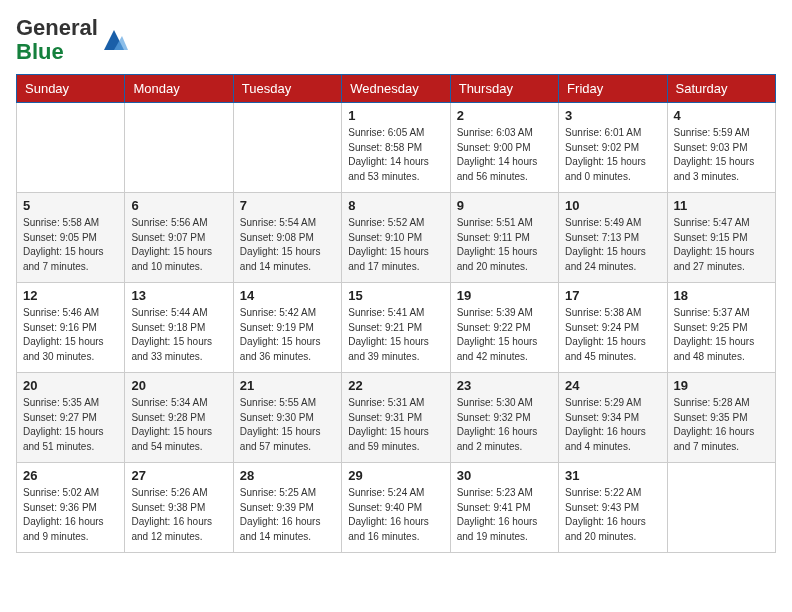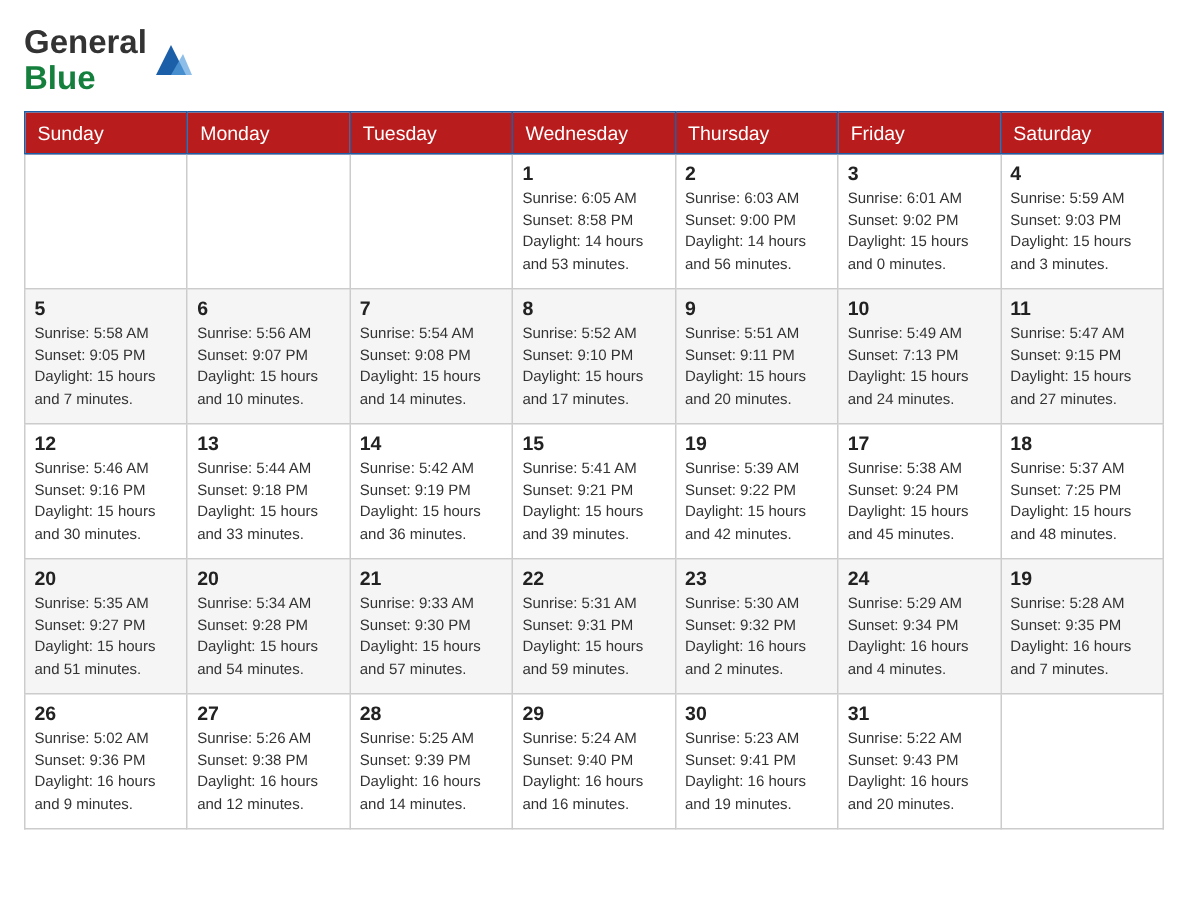--- a/index.html
+++ b/index.html
@@ -194,35 +194,35 @@
         <td>
           <span class="day-number">19</span>
           <div class="day-info"><span>Sunrise: 5:39 AM</span><br><span>Sunset: 9:22 PM</span><br><span>Daylight: 15 hours</span><br><span>and 42 minutes.</span></div>
         </td>
         <td>
           <span class="day-number">17</span>
           <div class="day-info"><span>Sunrise: 5:38 AM</span><br><span>Sunset: 9:24 PM</span><br><span>Daylight: 15 hours</span><br><span>and 45 minutes.</span></div>
         </td>
         <td>
           <span class="day-number">18</span>
-          <div class="day-info"><span>Sunrise: 5:37 AM</span><br><span>Sunset: 7:25 PM</span><br><span>Daylight: 15 hours</span><br><span>and 48 minutes.</span></div>
+          <div class="day-info"><span>Sunrise: 5:37 AM</span><br><span>Sunset: 9:25 PM</span><br><span>Daylight: 15 hours</span><br><span>and 48 minutes.</span></div>
         </td>
       </tr>
       <tr>
         <td>
           <span class="day-number">20</span>
           <div class="day-info"><span>Sunrise: 5:35 AM</span><br><span>Sunset: 9:27 PM</span><br><span>Daylight: 15 hours</span><br><span>and 51 minutes.</span></div>
         </td>
         <td>
           <span class="day-number">20</span>
           <div class="day-info"><span>Sunrise: 5:34 AM</span><br><span>Sunset: 9:28 PM</span><br><span>Daylight: 15 hours</span><br><span>and 54 minutes.</span></div>
         </td>
         <td>
           <span class="day-number">21</span>
-          <div class="day-info"><span>Sunrise: 9:33 AM</span><br><span>Sunset: 9:30 PM</span><br><span>Daylight: 15 hours</span><br><span>and 57 minutes.</span></div>
+          <div class="day-info"><span>Sunrise: 5:55 AM</span><br><span>Sunset: 9:30 PM</span><br><span>Daylight: 15 hours</span><br><span>and 57 minutes.</span></div>
         </td>
         <td>
           <span class="day-number">22</span>
           <div class="day-info"><span>Sunrise: 5:31 AM</span><br><span>Sunset: 9:31 PM</span><br><span>Daylight: 15 hours</span><br><span>and 59 minutes.</span></div>
         </td>
         <td>
           <span class="day-number">23</span>
           <div class="day-info"><span>Sunrise: 5:30 AM</span><br><span>Sunset: 9:32 PM</span><br><span>Daylight: 16 hours</span><br><span>and 2 minutes.</span></div>
         </td>
         <td>

